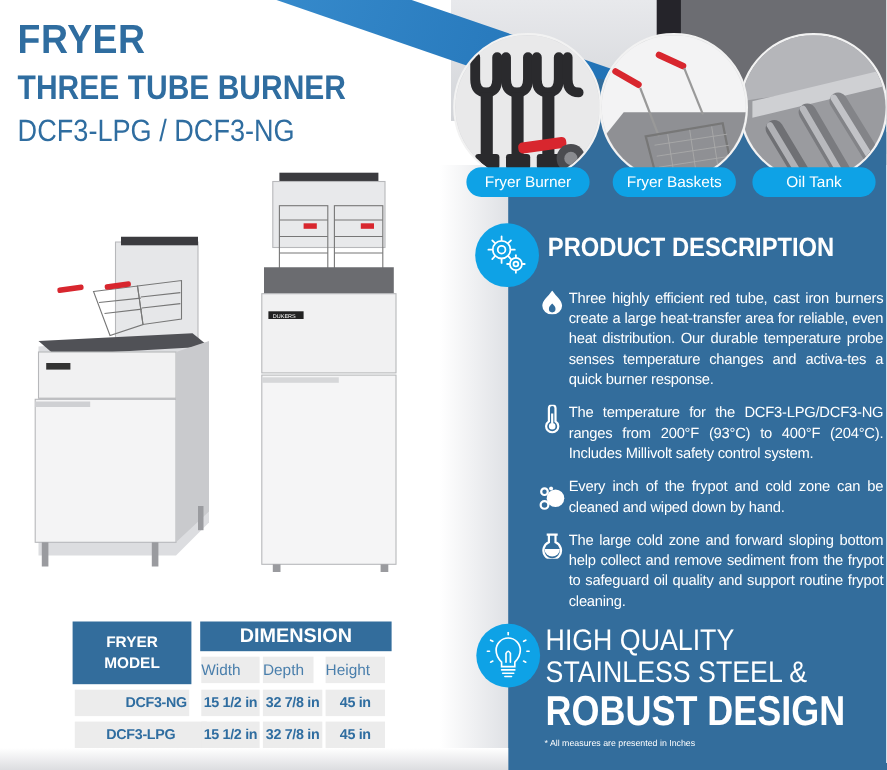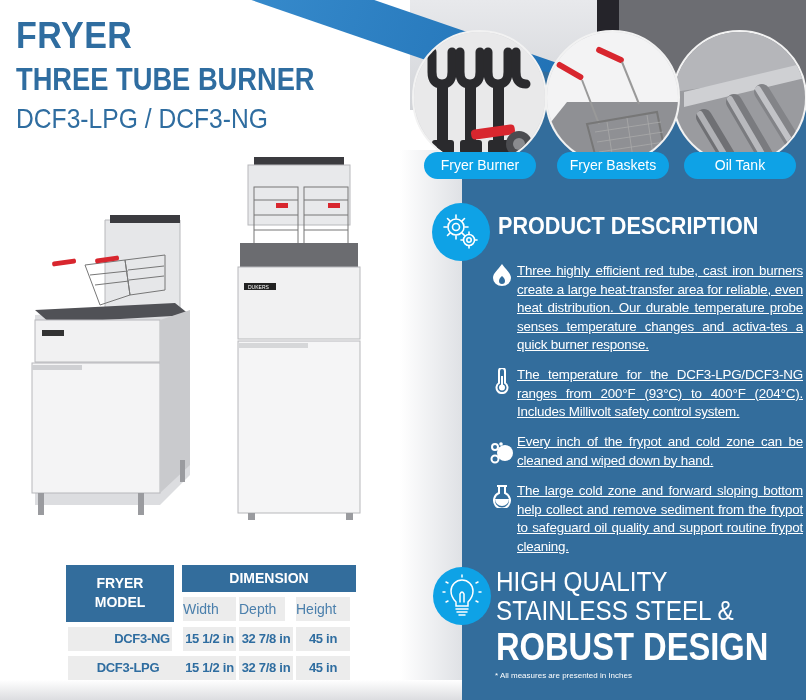--- a/index.html
+++ b/index.html
@@ -28,40 +28,40 @@
   .feature .pill { position: absolute; left: 12px; top: 122px; width: 112px; height: 27px; border-radius: 14px; background: #0ea2e6; color: #fff; font-size: 14px; text-align: center; line-height: 27px; }
   .feat-burner { left: 412px; }
   .feat-baskets { left: 545px; }
   .feat-tank { left: 672px; }
 
   
   .pd-icon { position: absolute; left: 432px; top: 203px; width: 58px; height: 58px; border-radius: 50%; background: #0ea2e6; display: flex; align-items: center; justify-content: center; }
   .pd-title { position: absolute; left: 498px; top: 212px; color: #fff; font-size: 24px; font-weight: 700; transform: scaleX(0.9); transform-origin: left; white-space: nowrap; }
   .bullet { position: absolute; left: 487px; width: 316px; display: flex; }
   .bullet .bicon { width: 30px; flex: 0 0 30px; display: flex; justify-content: center; padding-top: 2px; }
-  .bullet .btext { color: #fff; font-size: 13.4px; line-height: 18.5px; text-align: justify; letter-spacing: -0.2px; text-decoration: underline; }
+  .bullet .btext { color: #fff; font-size: 13.4px; line-height: 18.5px; text-align: justify; letter-spacing: -0.2px; }
   .b1 { top: 262px; }
   .b2 { top: 366px; }
   .b3 { top: 433px; align-items: center; }
   .b4 { top: 482px; }
 
   
   .hq-icon { position: absolute; left: 433px; top: 567px; width: 58px; height: 58px; border-radius: 50%; background: #0ea2e6; display: flex; align-items: center; justify-content: center; }
   .hq-block { position: absolute; left: 496px; top: 568px; color: #fff; }
   .hq-1, .hq-2 { font-size: 27px; font-weight: 400; line-height: 29px; transform: scaleX(0.9); transform-origin: left; white-space: nowrap; }
   .hq-3 { font-size: 38px; font-weight: 700; line-height: 42px; transform: scaleX(0.86); transform-origin: left; white-space: nowrap; }
   .hq-note { position: absolute; left: 495px; top: 671px; color: #fff; font-size: 8px; white-space: nowrap; }
 
   
   .fryer { position: absolute; }
 
   
   .tbl { position: absolute; left: 66px; top: 565px; }
   .th-model { position: absolute; left: 0; top: 0; width: 108px; height: 57px; background: #336d9c; color: #fff; font-weight: 700; font-size: 14px; text-align: center; line-height: 19px; padding-top: 9px; transform-origin: left; }
-  .th-dim { position: absolute; left: 116px; top: 0; width: 174px; height: 27px; background: #336d9c; color: #fff; font-weight: 700; font-size: 14px; text-align: center; line-height: 27px; }
+  .th-dim { position: absolute; left: 116px; top: 0; width: 174px; height: 27px; background: #336d9c; color: #fff; font-weight: 700; font-size: 18px; text-align: center; line-height: 27px; }
   .sub-h { position: absolute; top: 32px; height: 24px; background: #ececec; color: #4a7fac; font-size: 14px; line-height: 24px; }
   .cell { position: absolute; height: 24px; background: #ececec; color: #2f6da0; font-weight: 700; font-size: 13px; text-align: center; line-height: 24px; white-space: nowrap; letter-spacing: -0.3px; }
 </style>
 </head>
 <body>
 
 <div class="page">
 
   <div class="bg-grey-top"></div>
   <div class="bg-dark-top"></div>

